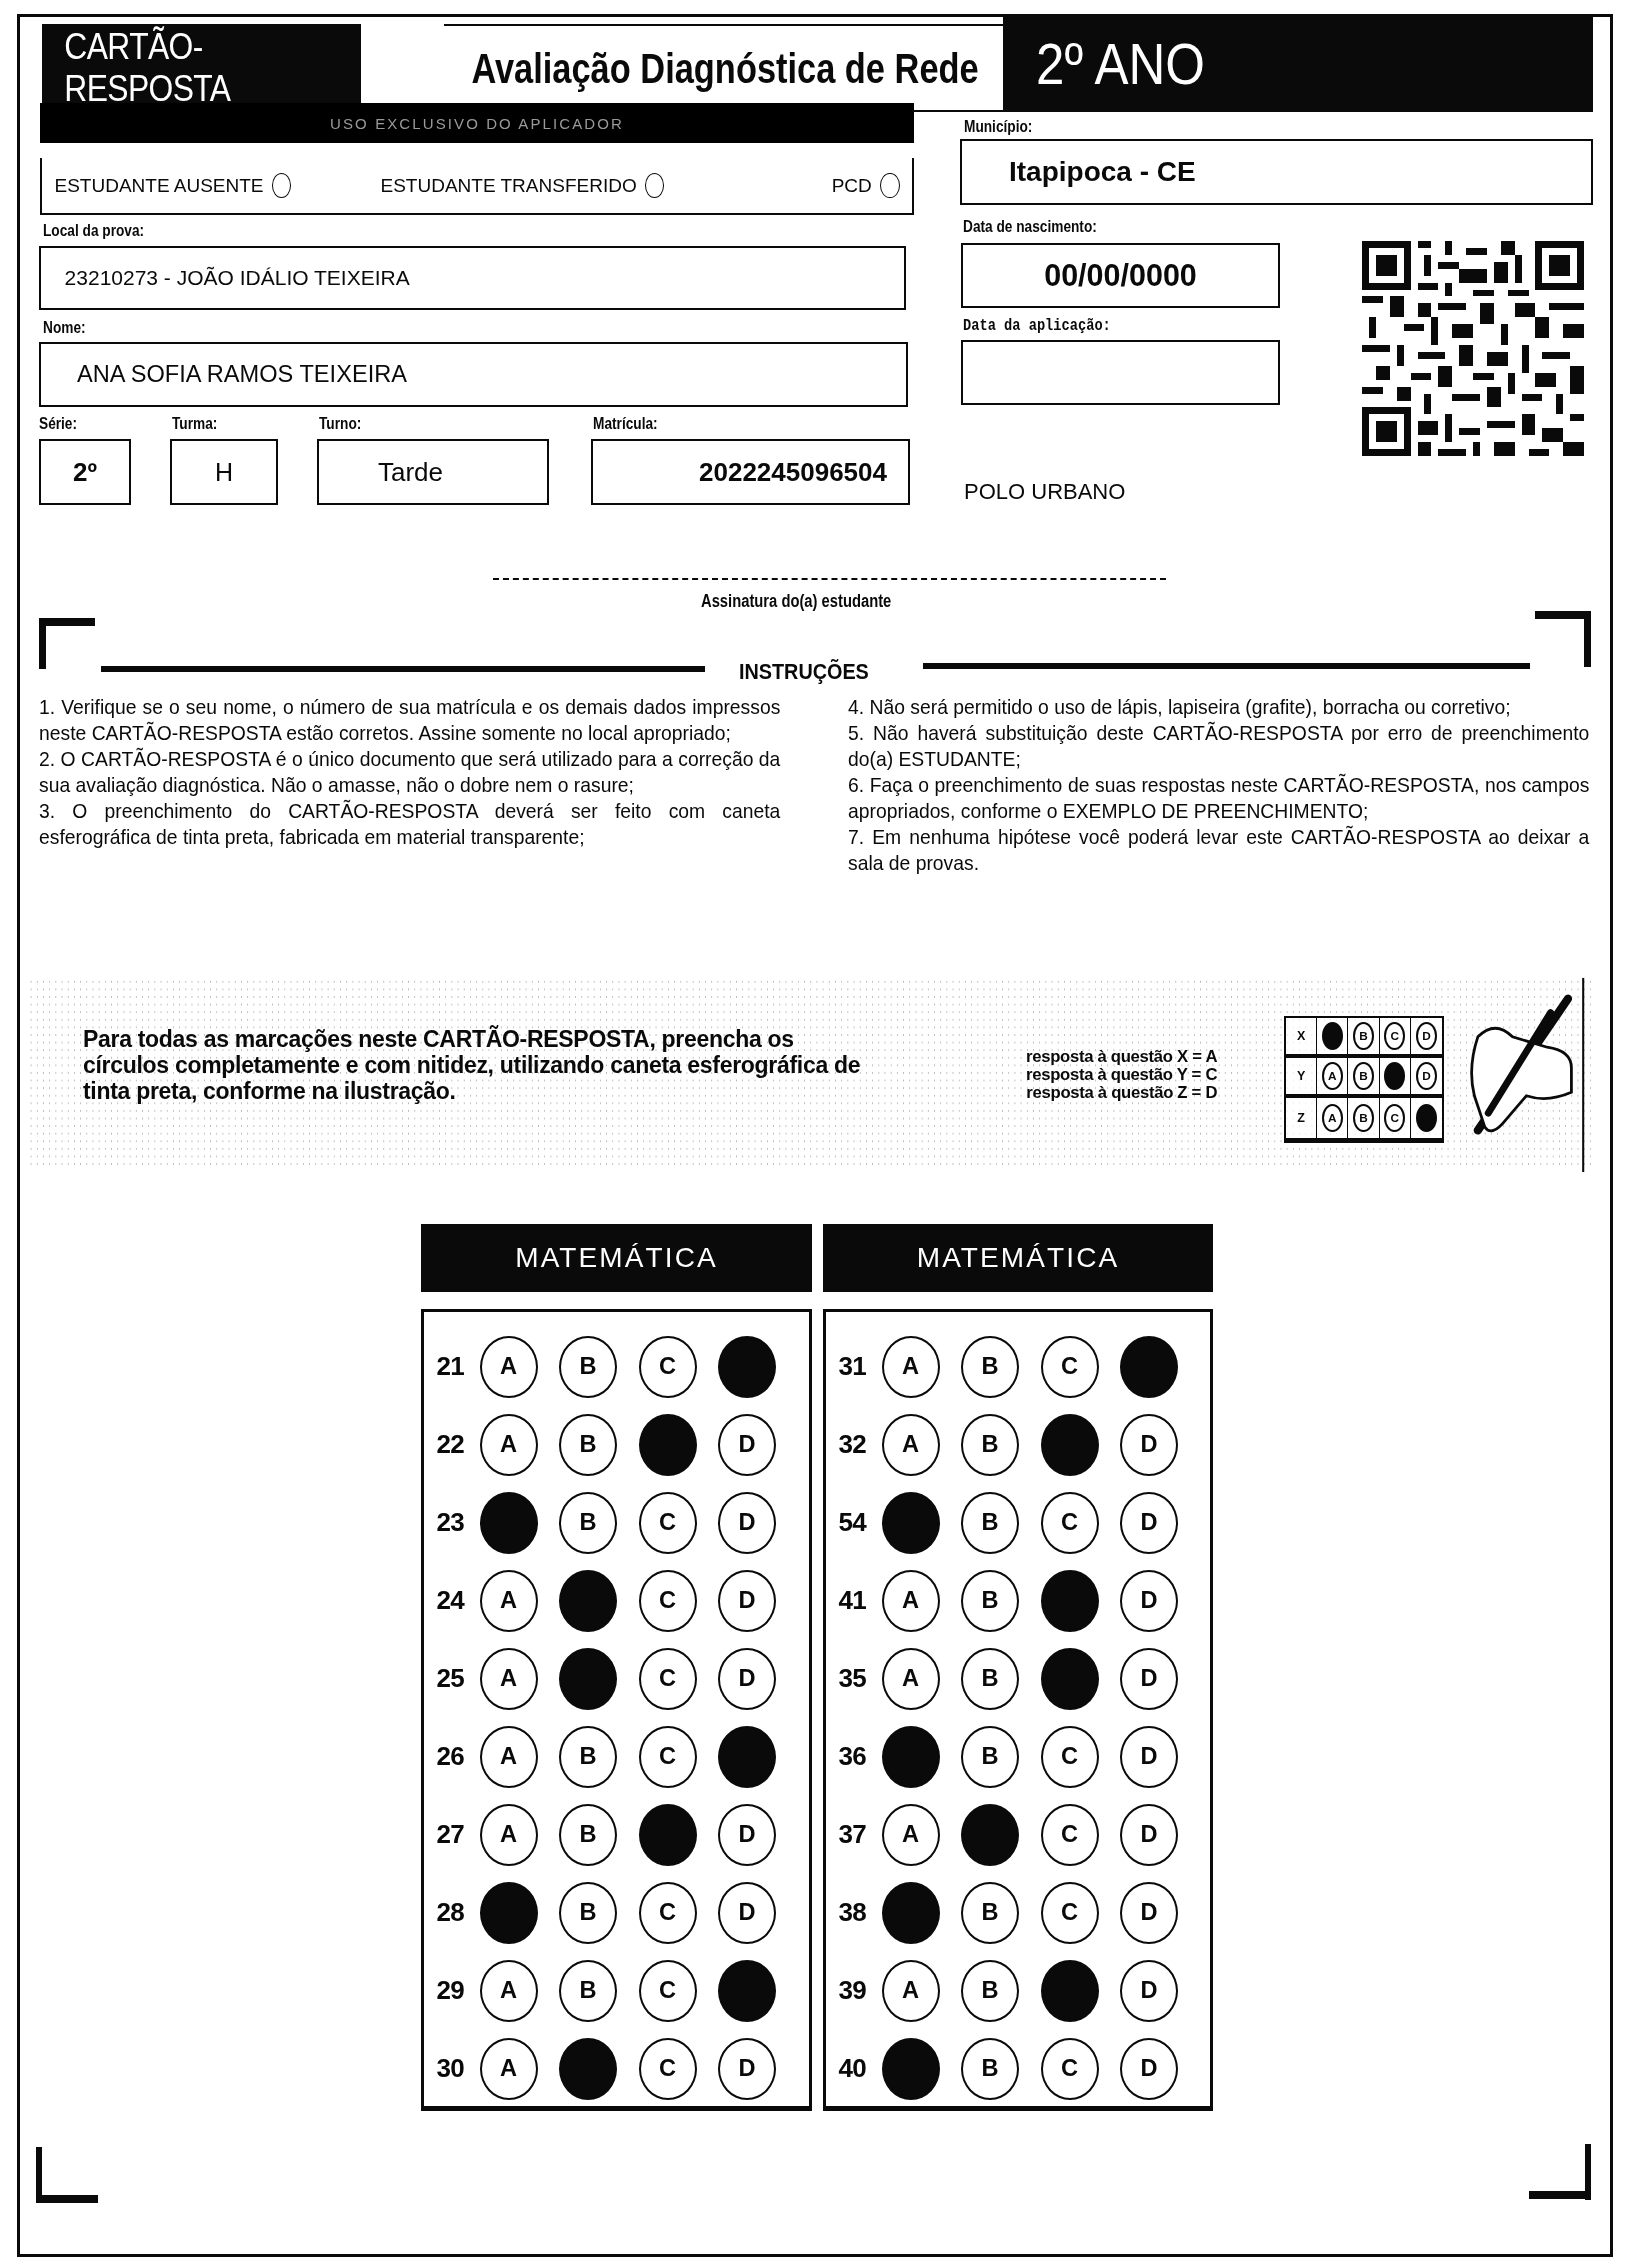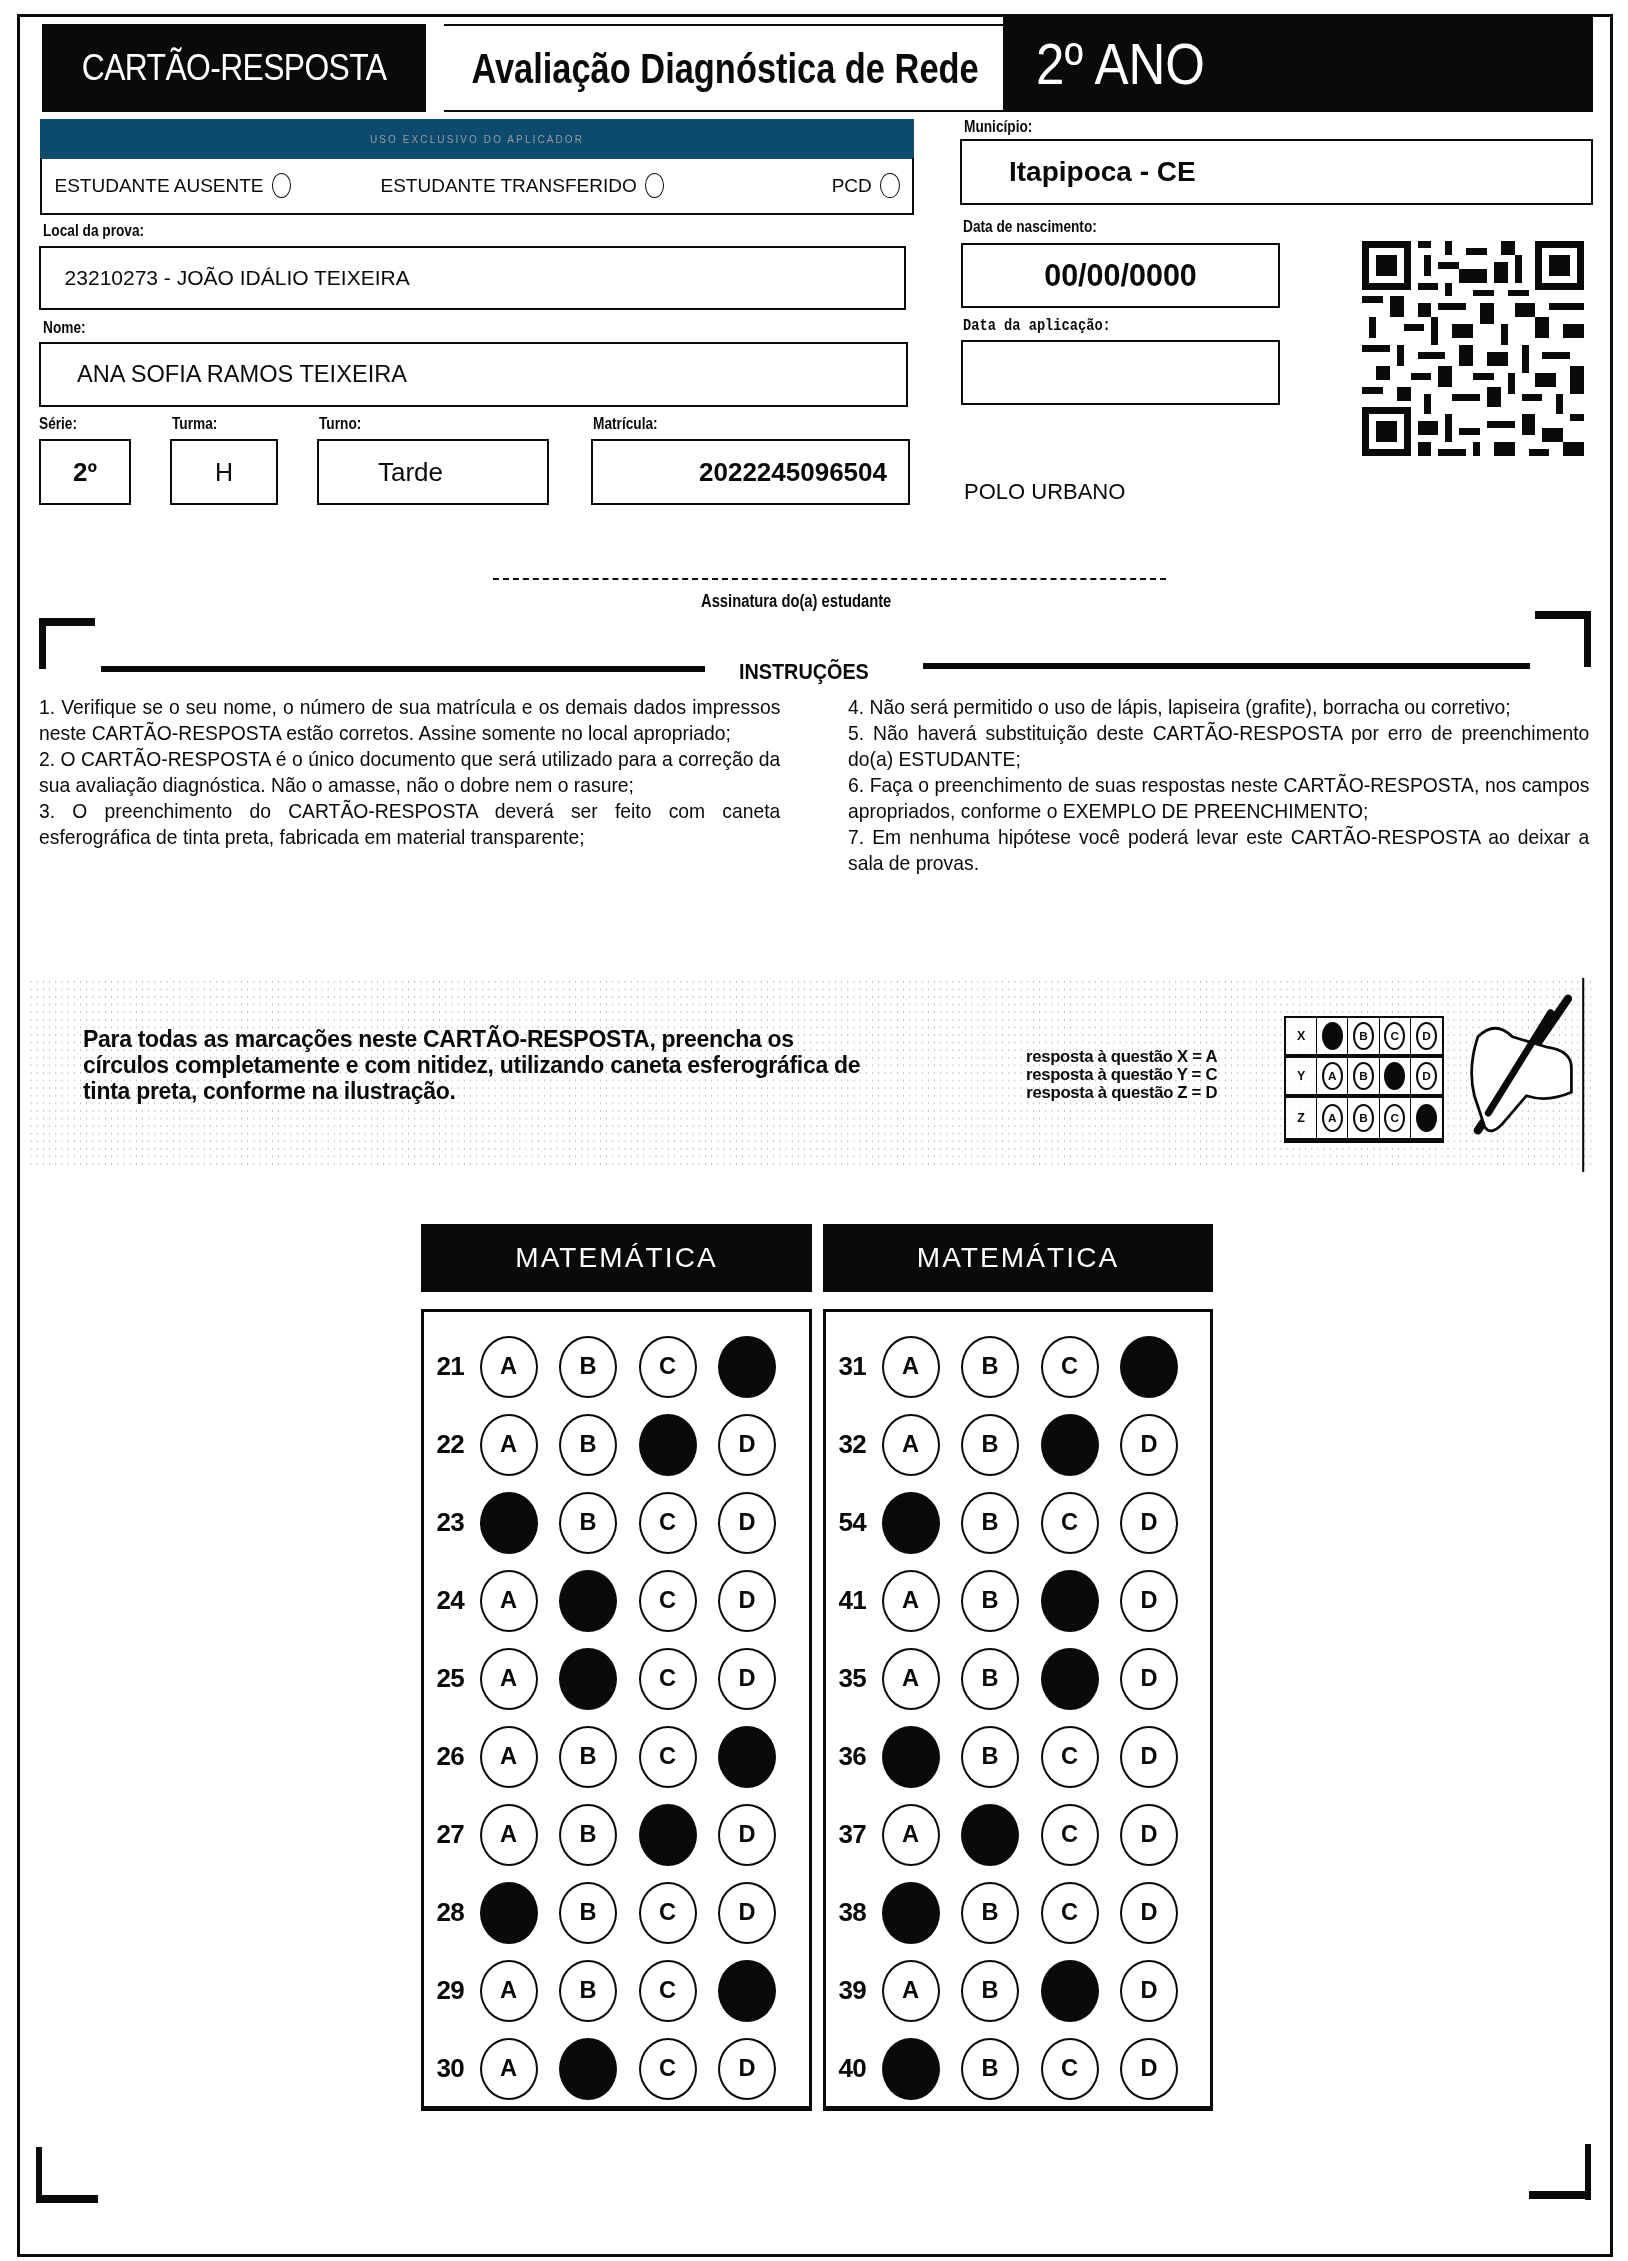--- a/index.html
+++ b/index.html
@@ -3,34 +3,34 @@
 <meta charset="utf-8">
 <style>
   * { box-sizing: border-box; margin: 0; padding: 0; }
   html, body { width: 1628px; height: 2261px; background: #ffffff; overflow: hidden; }
   body { position: relative; font-family: "Liberation Sans", sans-serif; color: #0a0a0a; }
   .abs { position: absolute; }
 
   .page-border { left: 16.7px; top: 14px; width: 1596px; height: 2243px; border: 3.5px solid #0a0a0a; }
 
   
-  .hdr-left { left: 42px; top: 24px; width: 384px; height: 88px; background: #0a0a0a; color: #fff;
+  .hdr-left { left: 42px; top: 24px; width: 319px; height: 88px; background: #0a0a0a; color: #fff;
     display: flex; align-items: center; justify-content: center;
     font-family: "Liberation Sans Narrow", "Liberation Sans", sans-serif; font-size: 37px; letter-spacing: -0.7px; transform-origin: left center; }
   .hdr-left span { display: inline-block; transform: scaleX(0.86); }
   .hdr-mid { left: 444px; top: 24px; width: 562px; height: 88px; border: 2.8px solid #0a0a0a; border-left: none; border-right: none;
     display: flex; align-items: center; justify-content: center; font-weight: bold; font-size: 43px; }
   .hdr-mid span { display: inline-block; transform: scaleX(0.8); white-space: nowrap; }
   .hdr-right { left: 1003px; top: 15.3px; width: 590px; height: 97px; background: #0a0a0a; color: #fff;
     display: flex; align-items: center; padding-left: 33px; font-size: 58px; }
   .hdr-right span { display: inline-block; transform: scaleX(0.88); transform-origin: left center; }
 
   
-  .aplic-bar { left: 40px; top: 119px; width: 874px; height: 40px; background: #0c4a6e; color: #9a9a9a;
-    display: flex; align-items: center; justify-content: center; font-size: 10px; letter-spacing: 2.1px; }
+  .aplic-bar { left: 40px; top: 103px; width: 874px; height: 40px; background: #000000; color: #9a9a9a;
+    display: flex; align-items: center; justify-content: center; font-size: 15px; letter-spacing: 2.1px; }
   .aplic-box { left: 40px; top: 158px; width: 874px; height: 57px; border: 2.8px solid #0a0a0a; border-top: none;
     display: flex; align-items: center; padding: 0 12.5px; font-size: 19px; }
   .opt { display: flex; align-items: center; gap: 8.3px; }
   .radio { width: 19.4px; height: 25px; border: 1.7px solid #0a0a0a; border-radius: 50%; display: inline-block; }
 
   .lbl { font-weight: bold; font-size: 16.7px; }
   .lbl span { display: inline-block; transform: scaleX(0.82); transform-origin: left center; white-space: nowrap; }
   .field { border: 2.8px solid #0a0a0a; background: #fff; display: flex; align-items: center; }
 
   

